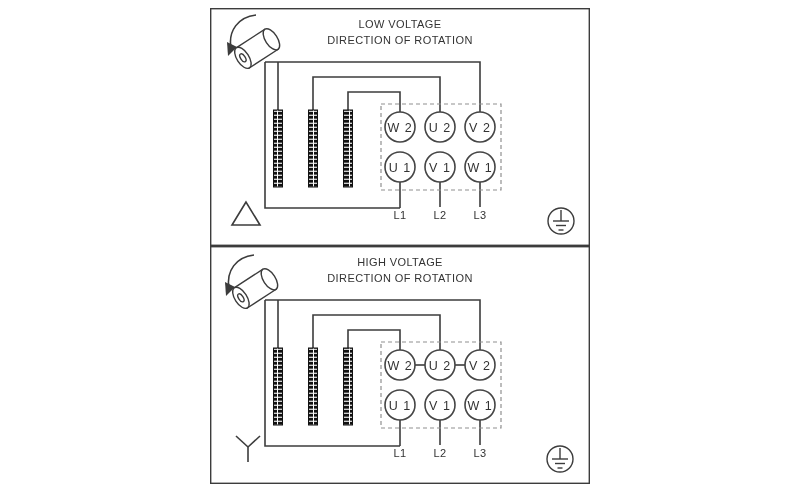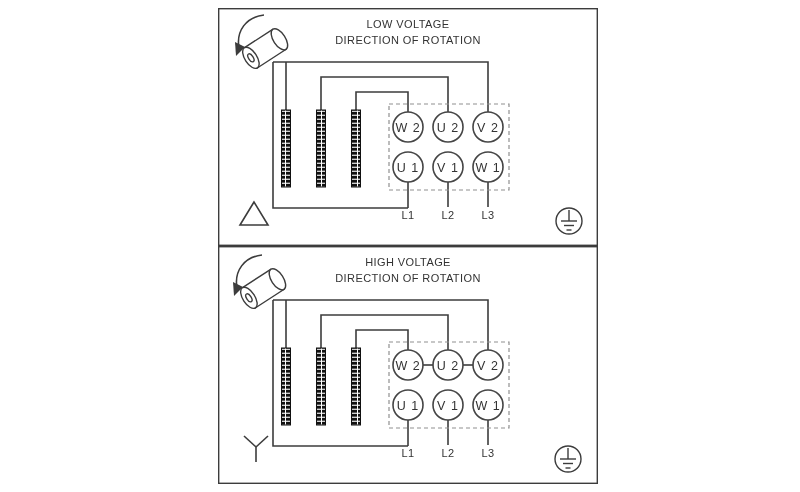--- a/index.html
+++ b/index.html
@@ -1,20 +1,20 @@
 <!DOCTYPE html>
 <html><head>
 <meta charset="utf-8">
 <style>
   html,body{margin:0;padding:0;background:#ffffff;}
   .page{
     position:relative;width:800px;height:492px;background:#ffffff;
     font-family:"Liberation Sans", sans-serif;overflow:hidden;
   }
-  .panel{position:absolute;left:218px;width:380px;height:286px;}
+  .panel{position:absolute;left:210px;width:380px;height:286px;}
   #panel-low{top:8px;}
   #panel-high{top:246px;}
   svg{display:block;}
   svg text{fill:#333333;}
   .title-text{font-size:11px;letter-spacing:0.4px;}
   .terminal-text{font-size:12.5px;letter-spacing:1px;}
   .lline-text{font-size:11px;letter-spacing:0.5px;}
 </style>
 </head>
 <body>

